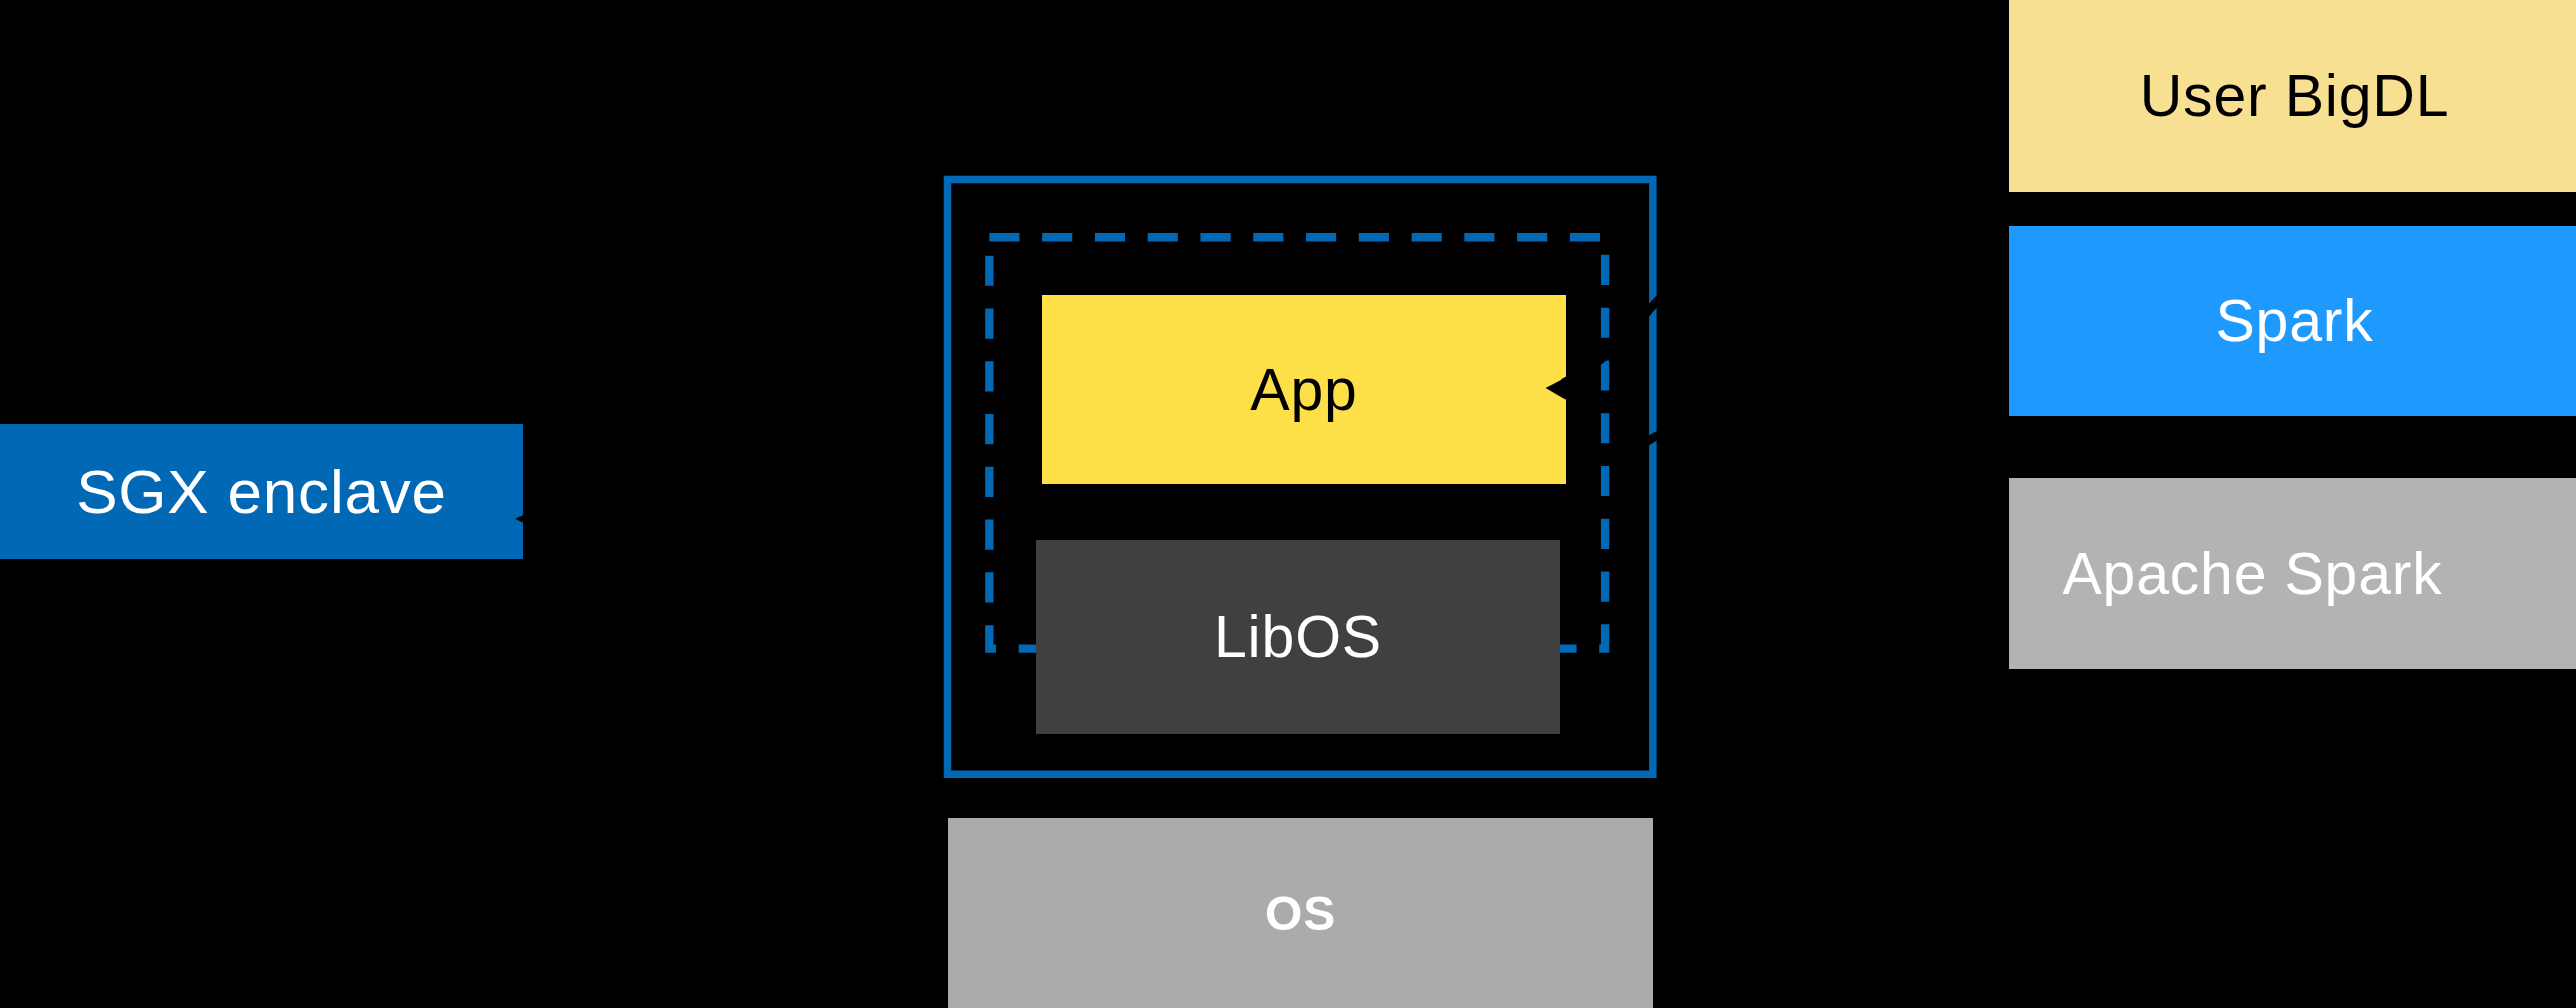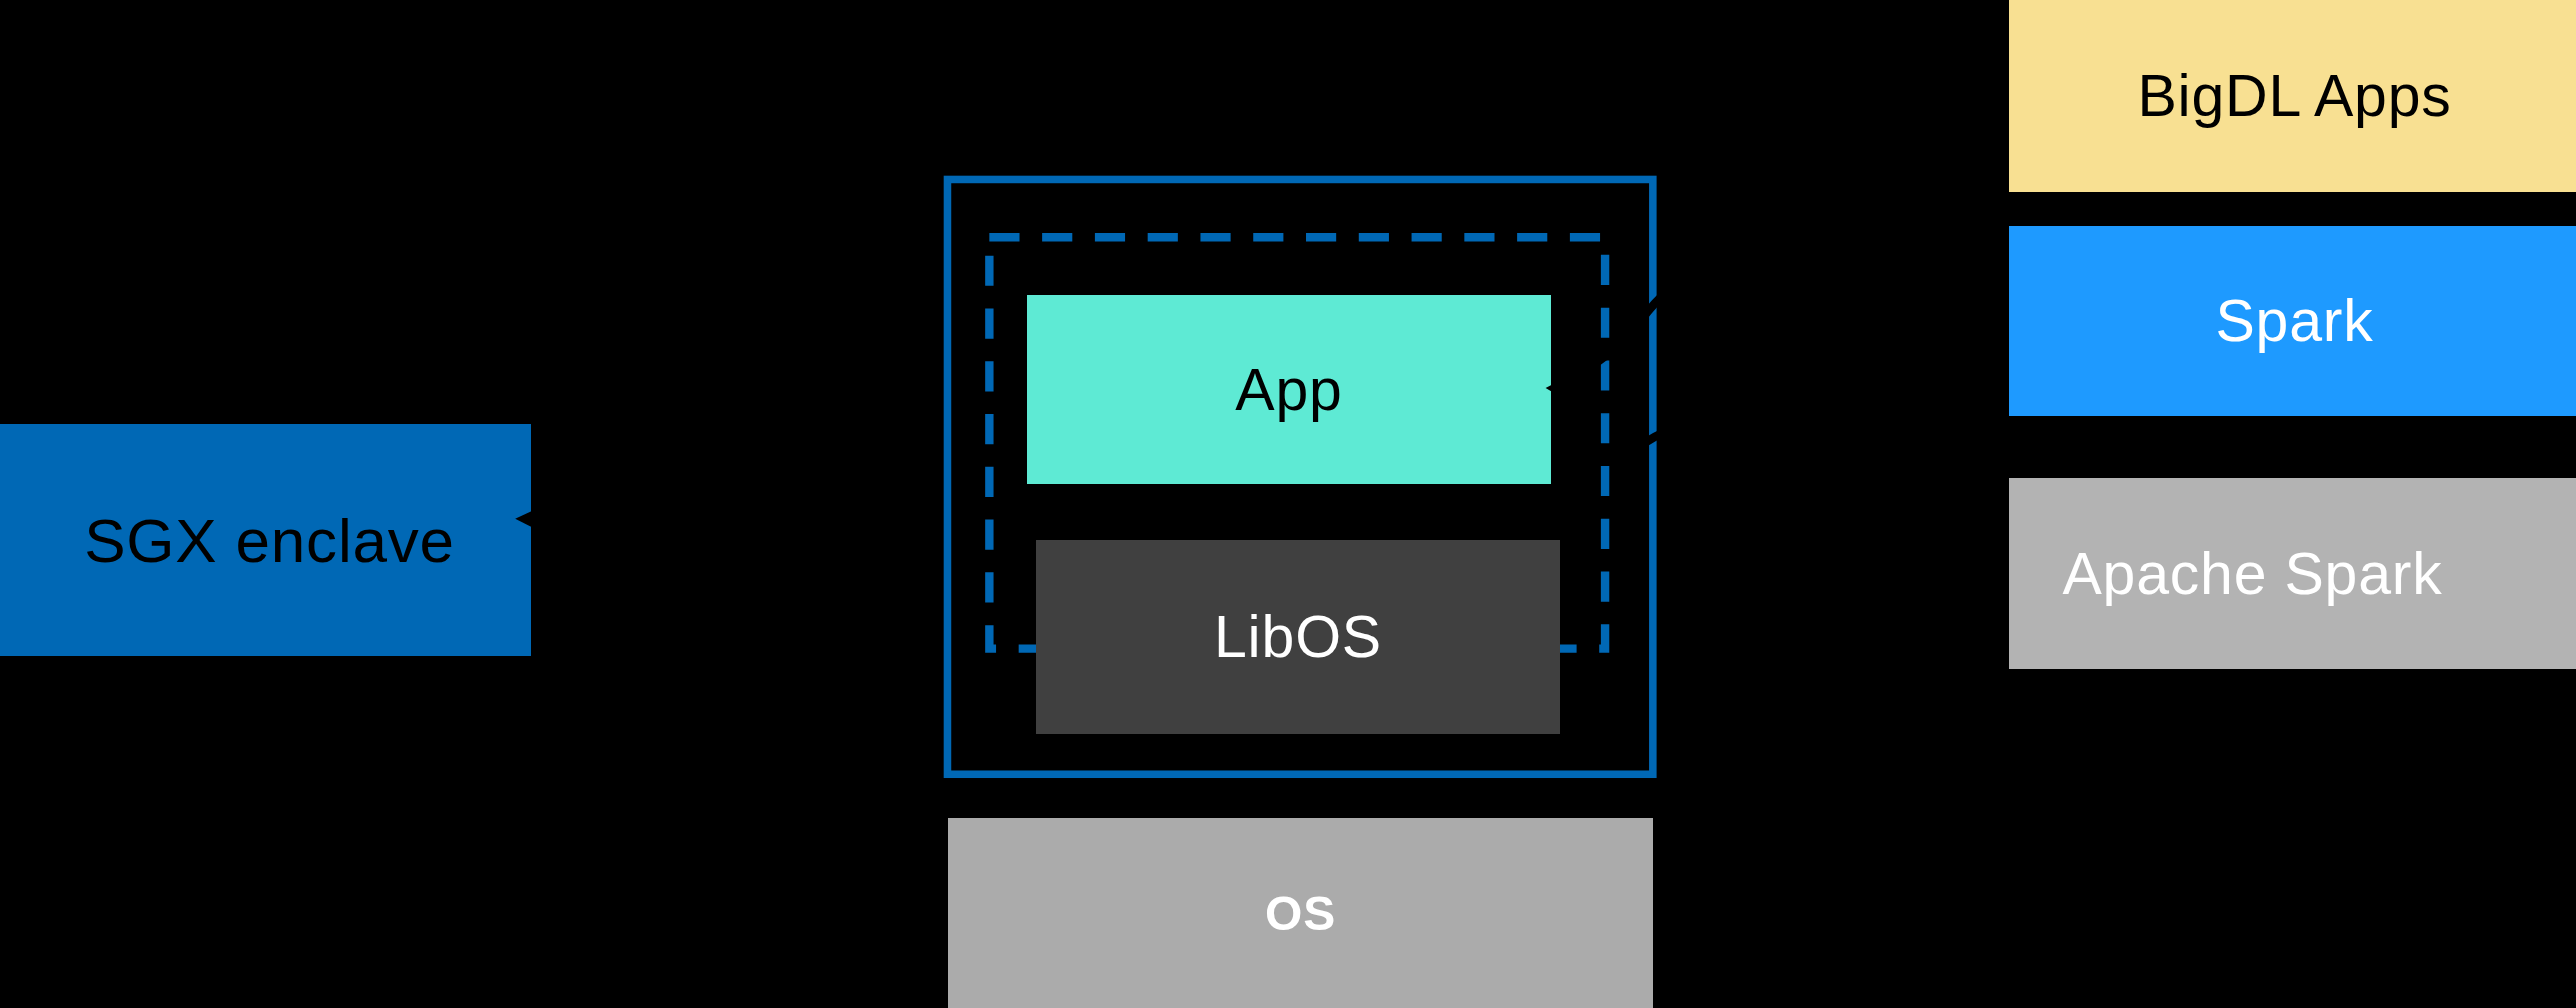--- a/index.html
+++ b/index.html
@@ -14,21 +14,21 @@
   .underlay{z-index:0;}
   .boxes{z-index:1;}
   .overlay{z-index:2;}
   .box{
     position:absolute;
     display:flex;align-items:center;justify-content:center;
     font-size:59px;letter-spacing:0.8px;
   }
   .box span{white-space:nowrap;}
   
-  .sgx-box        {left:0px;    top:424px; width:523px; height:232px; color:#000000; font-size:62px;padding-left:8px;}
+  .sgx-box        {left:0px;    top:424px; width:523px; height:135px; color:#ffffff; font-size:62px;}
   .app-box        {left:1027px; top:295px; width:524px; height:189px; color:#000000;}
   .libos-box      {left:1036px; top:540px; width:524px; height:194px; color:#ffffff;}
   .os-box         {left:948px; top:818px; width:705px; height:190px; color:#ffffff; font-size:48px; font-weight:bold;}
   .user-apps-box  {left:2009px; top:0px;   width:571px; height:192px; color:#000000;}
   .bigdl-box      {left:2009px; top:226px; width:571px; height:190px; color:#ffffff;}
   .apache-box     {left:2009px; top:478px; width:571px; height:191px; color:#ffffff;}
   .apache-box span{margin-right:84px;} 
 </style>
 </head>
 <body>
@@ -38,34 +38,34 @@
   <svg class="layer underlay" viewBox="0 0 3075 1204">
     <rect x="1181" y="283" width="735" height="491" fill="none" stroke-width="10" stroke-dasharray="36 27" stroke="#0068b5"></rect>
   </svg>
 
   <div class="boxes layer">
 
     <div class="box sgx-box" style="background-color: rgb(0, 104, 181);">
       <span>SGX enclave</span>
     </div>
 
-    <div class="box app-box" style="background-color: #5eead4;">
+    <div class="box app-box" style="background-color: #fde047; margin-left: 15px;">
       <span>App</span>
     </div>
 
     <div class="box libos-box" style="background-color: #404040;">
       <span>LibOS</span>
     </div>
 
     <div class="box os-box" style="background-color: rgb(171, 171, 171);">
       <span>OS</span>
     </div>
 
     <div class="box user-apps-box" style="background-color: rgb(248, 224, 146);">
-      <span>BigDL Apps</span>
+      <span>User BigDL</span>
     </div>
 
     <div class="box bigdl-box" style="background-color: rgb(30, 154, 255);">
       <span>Spark</span>
     </div>
 
     <div class="box apache-box" style="background-color: rgb(179, 179, 179);">
       <span>Apache Spark</span>
     </div>
 

